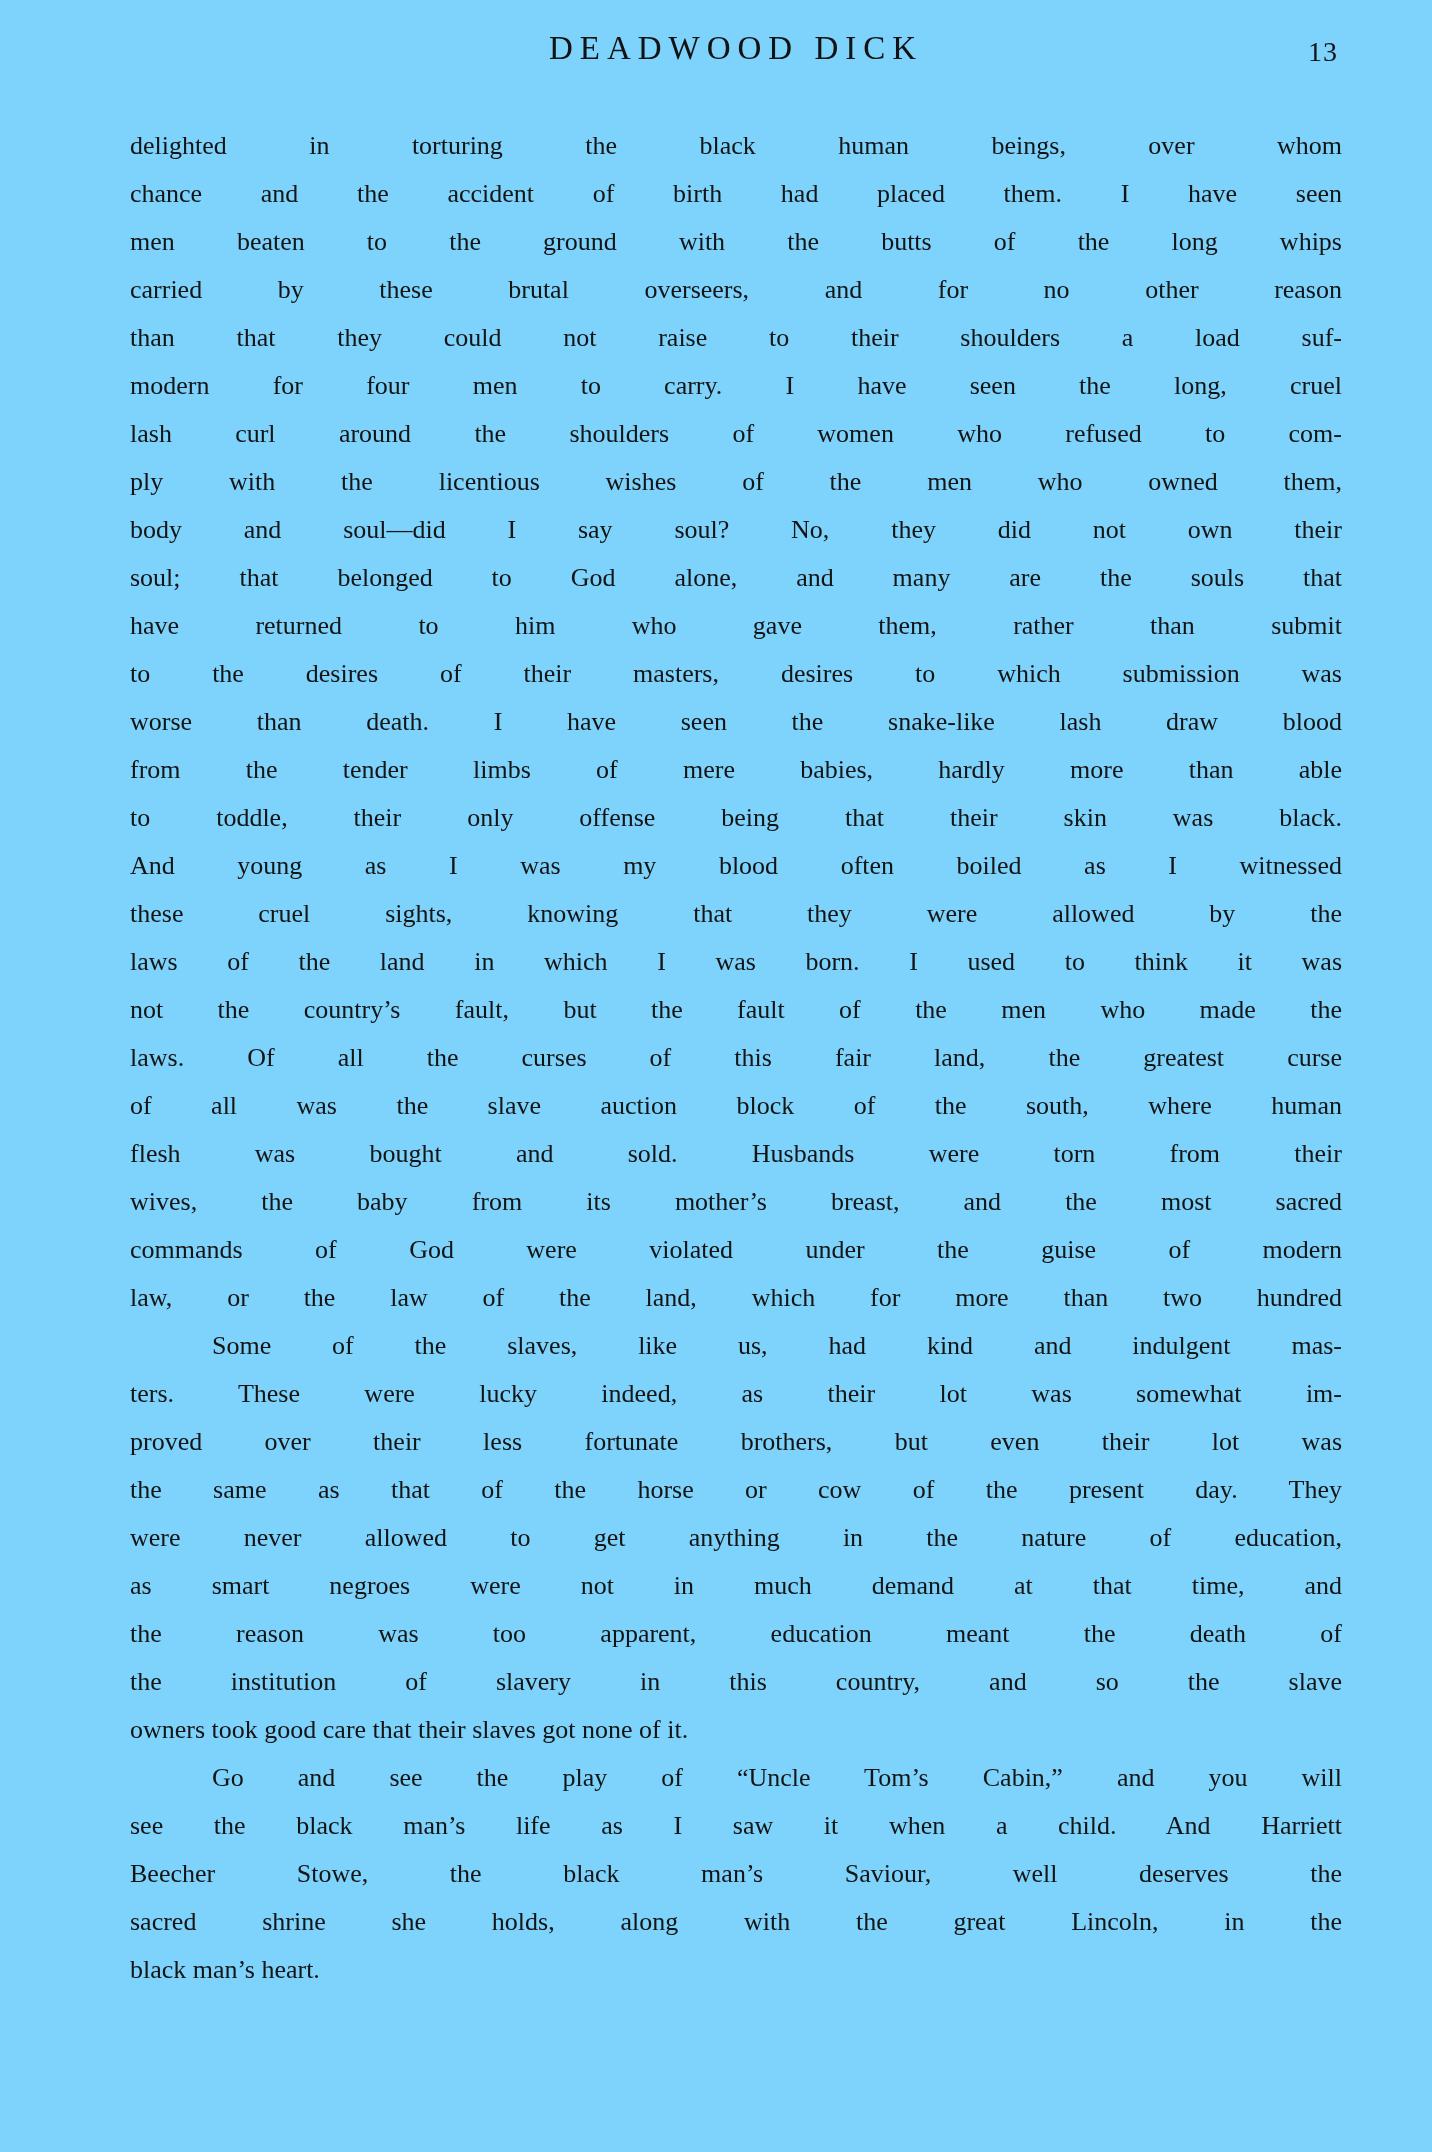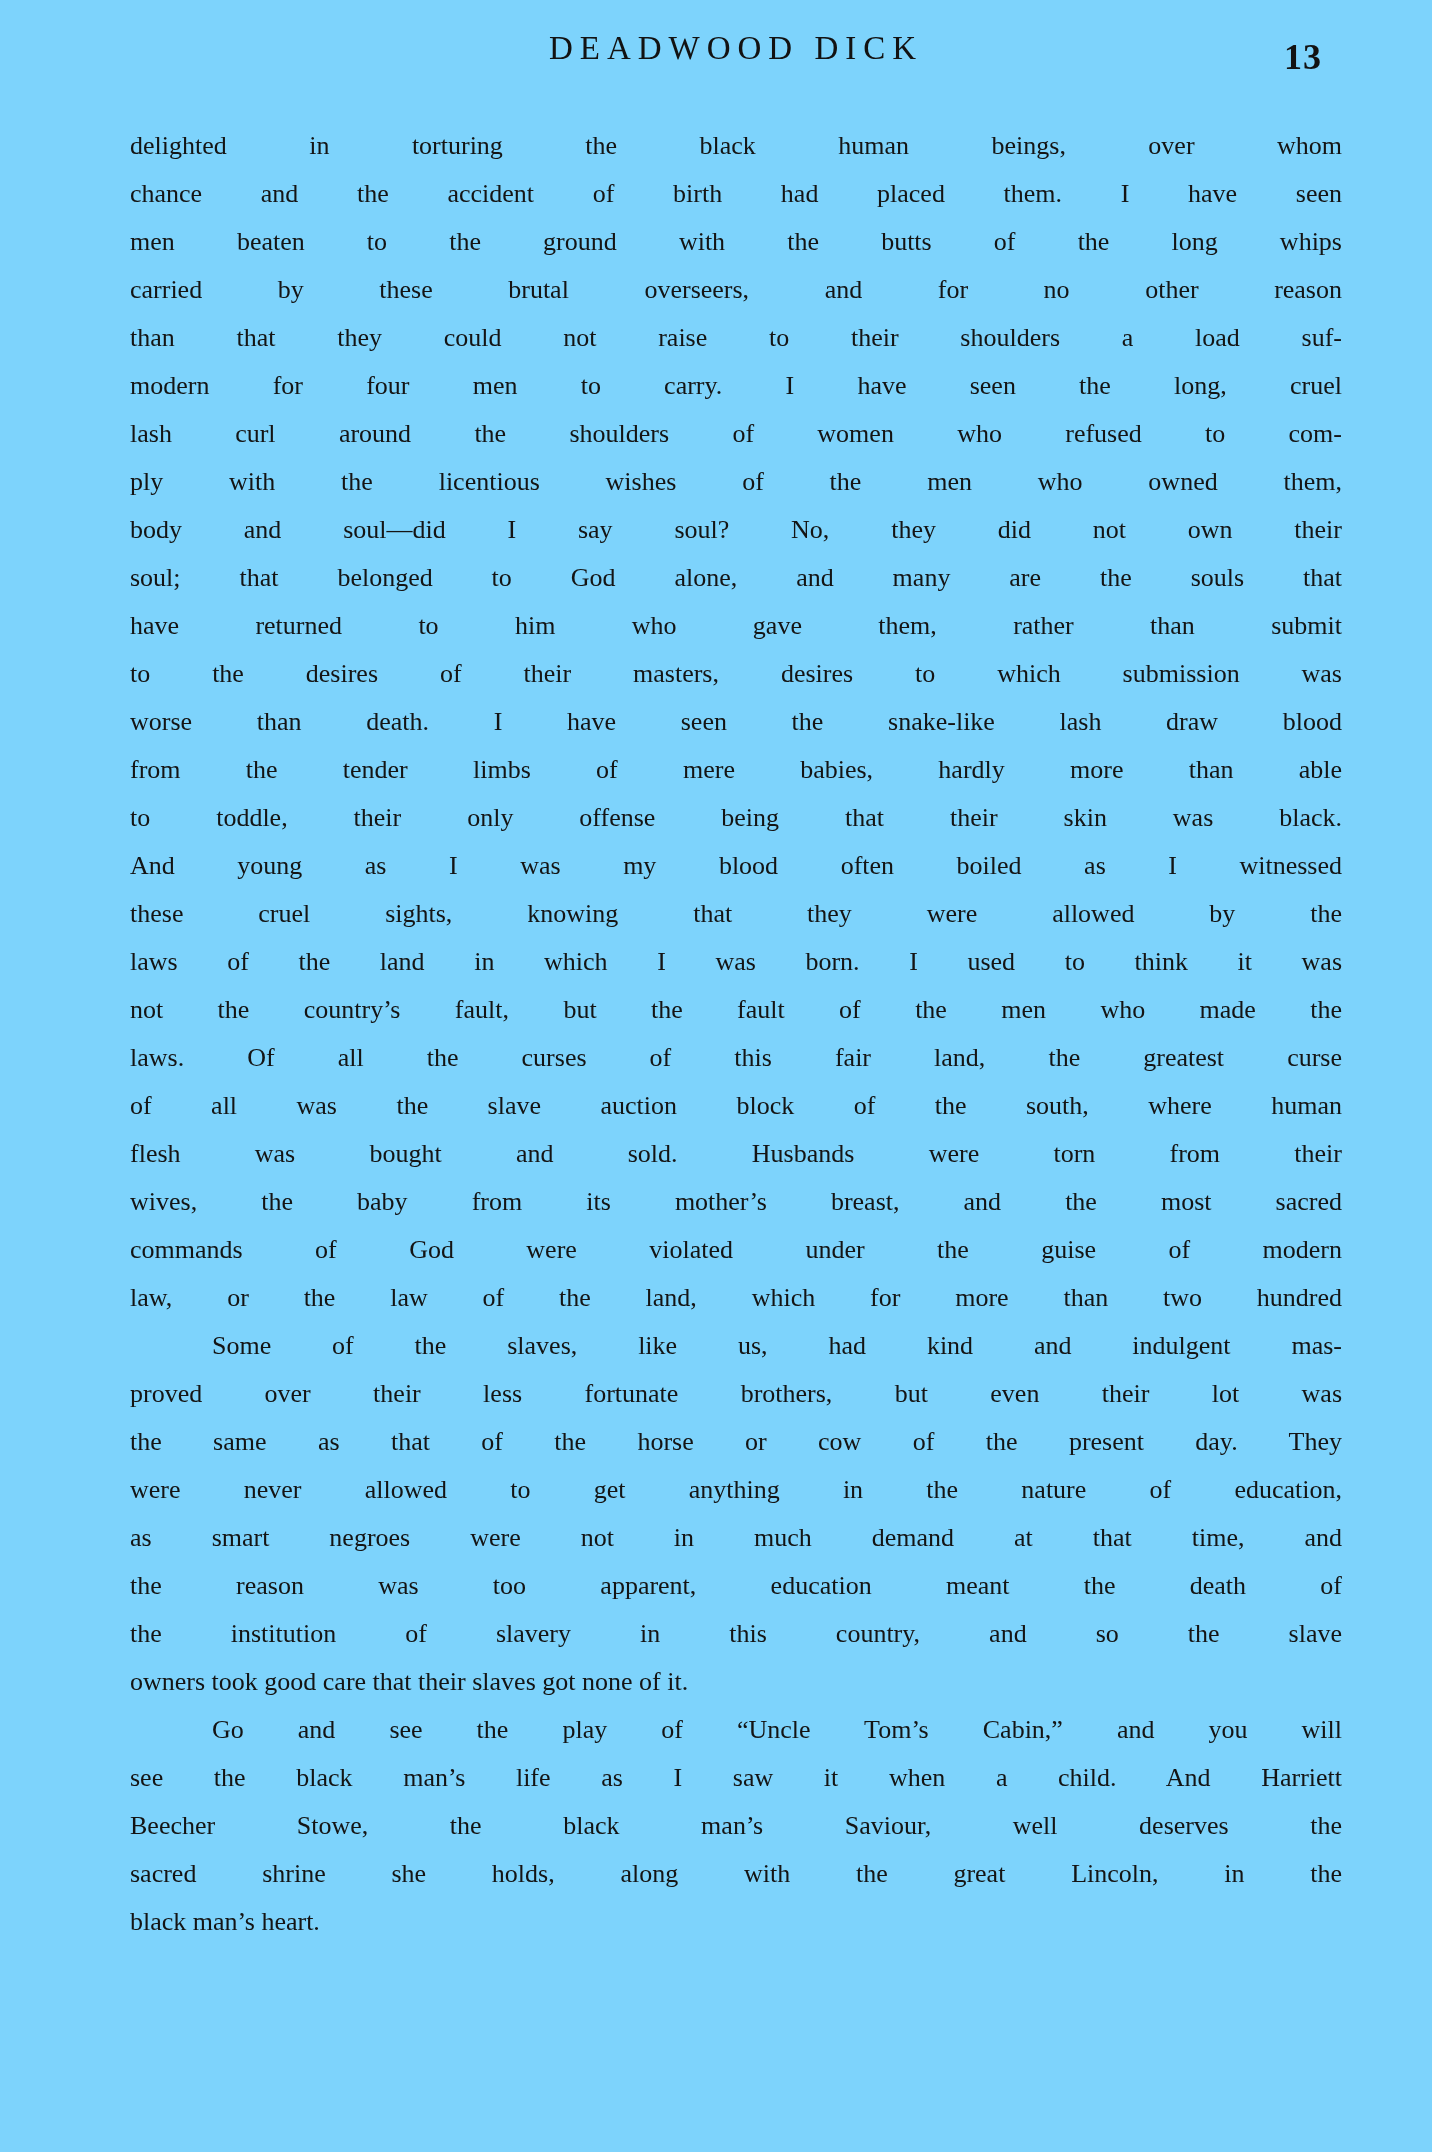--- a/index.html
+++ b/index.html
@@ -31,26 +31,25 @@
     top: 0;
     text-align: center;
     font-size: 33px;
     font-weight: 400;
     letter-spacing: 7px;
     color: #121212;
     white-space: nowrap;
   }
   .page-number {
     position: absolute;
-    right: 20px;
+    right: 4px;
     top: 6px;
-    font-size: 36px;
+    font-size: 28px;
     letter-spacing: 1px;
     color: #121212;
-    font-weight: bold;
   }
   
   .page-body {
     position: absolute;
     top: 122px;
     left: 130px;
     width: 1212px;
   }
   .paragraph {
     margin: 0;
@@ -106,20 +105,21 @@
         <div class="line">not the country’s fault, but the fault of the men who made the</div>
         <div class="line">laws. Of all the curses of this fair land, the greatest curse</div>
         <div class="line">of all was the slave auction block of the south, where human</div>
         <div class="line">flesh was bought and sold. Husbands were torn from their</div>
         <div class="line">wives, the baby from its mother’s breast, and the most sacred</div>
         <div class="line">commands of God were violated under the guise of modern</div>
         <div class="line">law, or the law of the land, which for more than two hundred</div>
       </div>
       <div class="paragraph">
         <div class="line indent">Some of the slaves, like us, had kind and indulgent mas-</div>
+        <div class="line">ters. These were lucky indeed, as their lot was somewhat im-</div>
         <div class="line">proved over their less fortunate brothers, but even their lot was</div>
         <div class="line">the same as that of the horse or cow of the present day. They</div>
         <div class="line">were never allowed to get anything in the nature of education,</div>
         <div class="line">as smart negroes were not in much demand at that time, and</div>
         <div class="line">the reason was too apparent, education meant the death of</div>
         <div class="line">the institution of slavery in this country, and so the slave</div>
         <div class="line no-stretch">owners took good care that their slaves got none of it.</div>
       </div>
       <div class="paragraph">
         <div class="line indent">Go and see the play of “Uncle Tom’s Cabin,” and you will</div>

